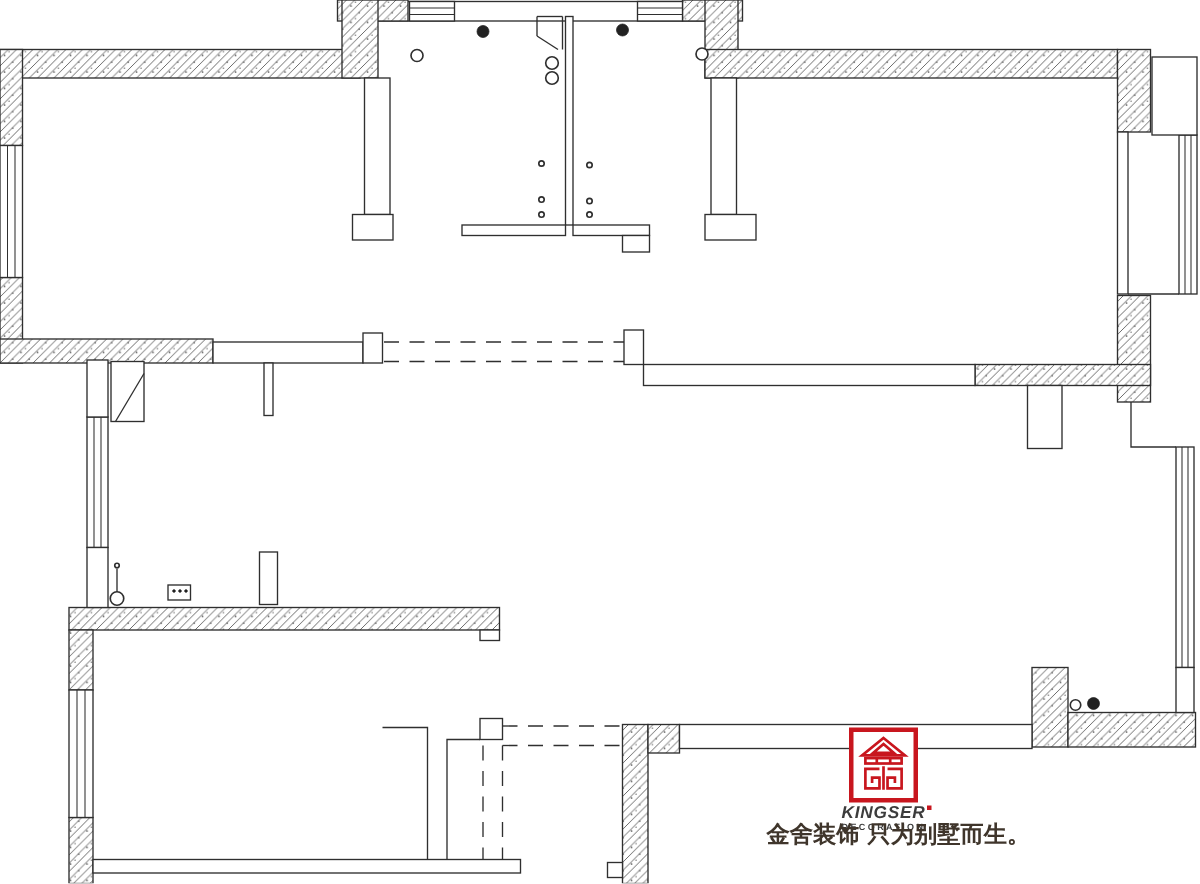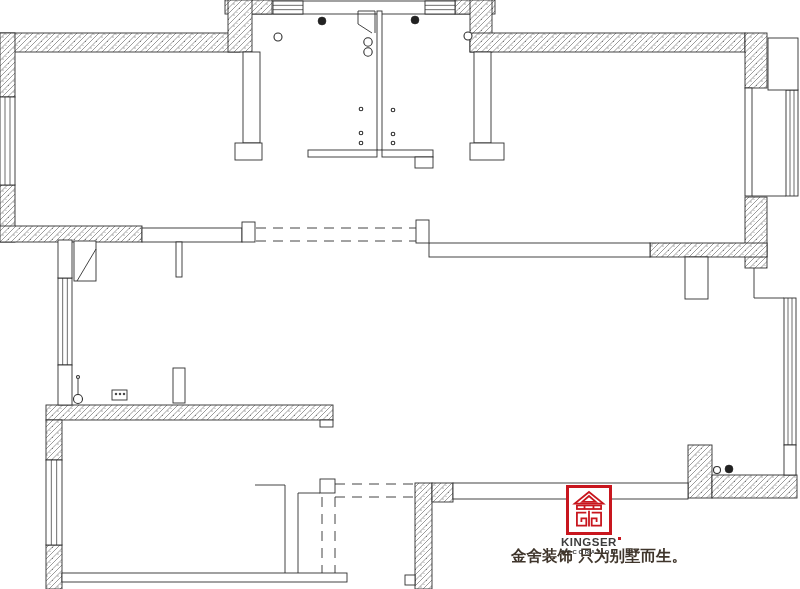--- a/index.html
+++ b/index.html
@@ -4,21 +4,21 @@
 <style>
   html,body{margin:0;padding:0;background:#ffffff;}
   #stage{position:relative;width:800px;height:589px;background:#fff;overflow:hidden;
          font-family:"Liberation Sans",sans-serif;}
   #plan-svg{position:absolute;left:0;top:0;}
   .logo-wrap{position:absolute;left:561px;top:485px;width:56px;text-align:center;}
   .logo-box{position:relative;margin:0 auto;width:40px;height:44px;background:#fff;
             border:3px solid #c8161e;}
   .logo-box svg{display:block;margin:1px auto 0;}
   .brand{margin-top:2px;font-size:11.5px;font-weight:bold;letter-spacing:.5px;
-         color:#3c3c3c;line-height:11px;white-space:nowrap;}
+         color:#3c3c3c;line-height:11px;white-space:nowrap;font-style:italic;}
   .brand .tm{display:inline-block;width:3px;height:3px;background:#c8161e;
              vertical-align:top;margin-left:1px;}
   .sub-brand{font-size:6px;font-weight:bold;letter-spacing:1.6px;color:#3c3c3c;
              line-height:8px;white-space:nowrap;}
   .slogan{position:absolute;left:511px;top:546px;font-family:"DejaVu Serif","Liberation Serif",serif;
           font-weight:bold;font-size:15.5px;color:#3f352b;white-space:nowrap;letter-spacing:0;}
 </style>
 </head>
 <body>
 

